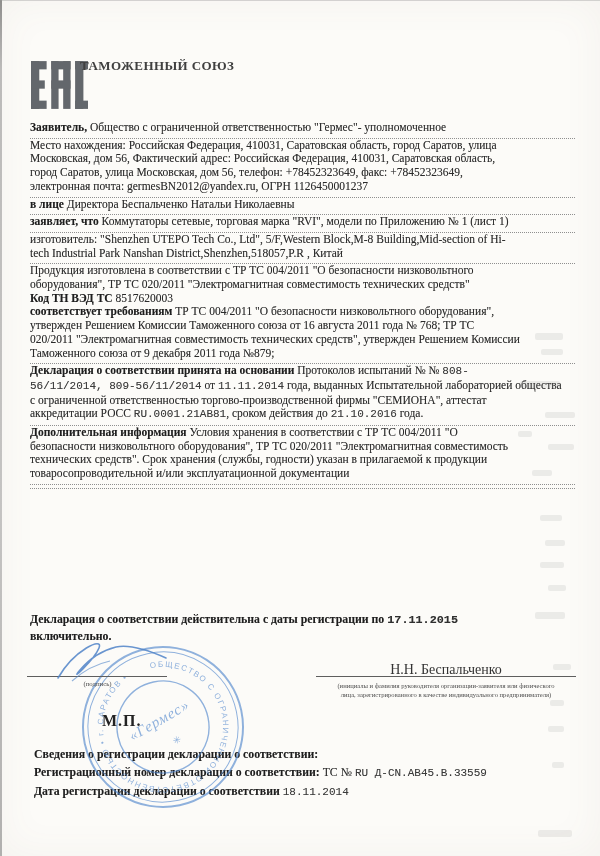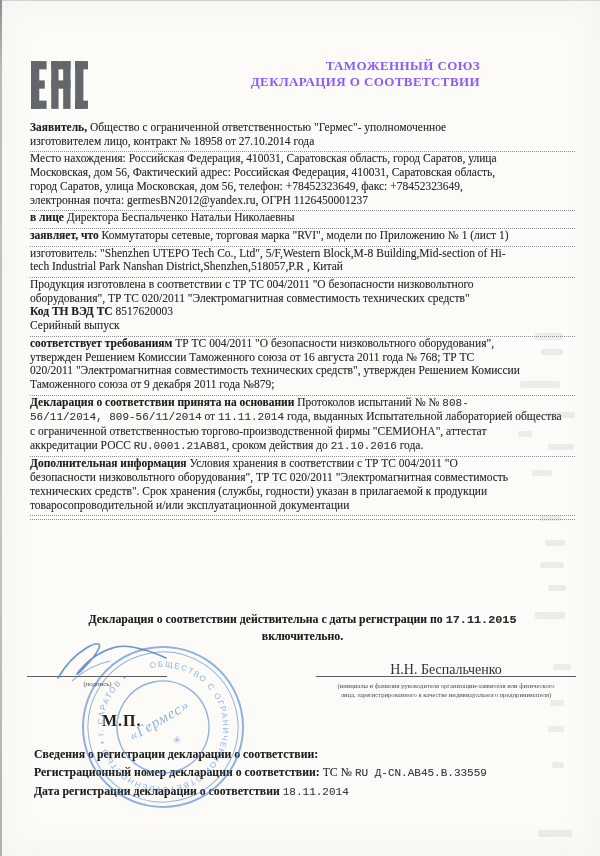--- a/index.html
+++ b/index.html
@@ -12,34 +12,34 @@
     box-shadow:inset 0 0 40px rgba(120,110,90,.06);
   }
   .scan-edge-left{position:absolute;left:0;top:0;width:2px;height:100%;
     background:linear-gradient(#3a3a3a,#8a8a8a 8%,#9a9a9a 60%,#777);opacity:.55;}
   .scan-edge-top{position:absolute;left:0;top:0;width:100%;height:1px;background:#9a9a9a;opacity:.4;}
 
   
   .logo{position:absolute;left:31px;top:60px;}
 
   
-  .title{position:absolute;left:80px;top:58px;width:400px;text-align:right;
-    font-weight:bold;font-size:13px;line-height:16px;color:#8b5cf6;letter-spacing:.4px;}
+  .title{position:absolute;left:80px;top:58px;width:400px;text-align:left;
+    font-weight:bold;font-size:13px;line-height:16px;color:#404040;letter-spacing:.4px;}
 
   
   .body{position:absolute;left:30px;top:121px;width:545px;font-size:11.5px;line-height:13.7px;}
   .field{margin-top:0;}
   .ftext{text-shadow:0 0 .5px rgba(40,40,40,.35);}
   .dot{height:2px;border-bottom:1px dotted #8f8f8f;margin-top:1px;}
   .b{font-weight:bold;color:#1e1e1e;}
   .fill{font-family:Liberation Mono, monospace;font-size:11px;color:#3a3a3a;}
 
   
   .validity{position:absolute;left:30px;top:612px;width:545px;font-weight:bold;
-    font-size:11.8px;line-height:15.5px;color:#1e1e1e;text-shadow:0 0 .5px rgba(40,40,40,.35);text-align:center;}
+    font-size:11.8px;line-height:15.5px;color:#1e1e1e;text-shadow:0 0 .5px rgba(40,40,40,.35);}
   .validity .fill{font-size:11.8px;font-weight:bold;color:#2f2f2f;}
 
   
   .sig-ink{position:absolute;left:52px;top:634px;z-index:3;}
   .sig-line{position:absolute;height:0;border-top:1px solid #5e5e5e;z-index:2;}
   .sig-line.left{left:27px;top:676px;width:140px;}
   .sig-line.right{left:316px;top:676px;width:260px;}
   .sig-caption{position:absolute;left:55px;top:680px;width:85px;text-align:center;
     font-size:6.8px;color:#4a4a4a;z-index:3;}
   .head-name{position:absolute;left:320px;top:662px;width:252px;text-align:center;
@@ -75,26 +75,25 @@
       <rect x="22" y="0" width="21" height="9"></rect>
         <rect x="22" y="21" width="21" height="9"></rect>
       <rect x="48" y="0" width="9" height="52"></rect>
         <rect x="48" y="0" width="14" height="9"></rect>
       <rect x="48" y="43" width="14" height="9"></rect>
     </g>
   </svg>
 
   <div class="title">
     <div>ТАМОЖЕННЫЙ СОЮЗ</div>
-    <div>ДЕКЛАРАЦИЯ О СООТВЕТСТВИИ</div>
   </div>
 
   <div class="body">
     <div class="field">
-      <div class="ftext"><span class="b">Заявитель,</span><span>  Общество с ограниченной ответственностью "Гермес"- уполномоченное</span><br><span>изготовителем лицо, контракт № 18958 от 27.10.2014 года</span></div>
+      <div class="ftext"><span class="b">Заявитель,</span><span>  Общество с ограниченной ответственностью "Гермес"- уполномоченное</span><br></div>
       <div class="dot"></div>
     </div>
     <div class="field">
       <div class="ftext"><span>Место нахождения: Российская Федерация, 410031, Саратовская область, город Саратов, улица</span><br><span>Московская, дом 56, Фактический адрес: Российская Федерация, 410031, Саратовская область,</span><br><span>город Саратов, улица Московская, дом 56, телефон: +78452323649, факс: +78452323649,</span><br><span>электронная почта: germesBN2012@yandex.ru, ОГРН 1126450001237</span></div>
       <div class="dot"></div>
     </div>
     <div class="field">
       <div class="ftext"><span class="b">в лице</span><span>  Директора Беспальченко Натальи Николаевны</span></div>
       <div class="dot"></div>
     </div>
@@ -104,24 +103,20 @@
     </div>
     <div class="field">
       <div class="ftext"><span>изготовитель:   "Shenzhen UTEPO Tech Co., Ltd", 5/F,Western Block,M-8 Building,Mid-section of Hi-</span><br><span>tech Industrial Park   Nanshan District,Shenzhen,518057,P.R , Китай</span></div>
       <div class="dot"></div>
     </div>
     <div class="field">
       <div class="ftext"><span>Продукция изготовлена в соответствии с   ТР ТС 004/2011 "О безопасности низковольтного</span><br><span>оборудования", ТР ТС 020/2011 "Электромагнитная совместимость технических средств"</span></div>
     </div>
     <div class="field">
       <div class="ftext"><span class="b">Код ТН ВЭД ТС</span><span>   8517620003</span></div>
-    </div>
-    <div class="field">
-      <div class="ftext"><span>Серийный выпуск</span></div>
-      <div class="dot"></div>
     </div>
     <div class="field">
       <div class="ftext"><span class="b">соответствует требованиям</span><span>  ТР ТС 004/2011 "О безопасности низковольтного оборудования",</span><br><span>утвержден Решением Комиссии Таможенного союза от 16 августа 2011 года № 768; ТР ТС</span><br><span>020/2011 "Электромагнитная совместимость технических средств", утвержден Решением Комиссии</span><br><span>Таможенного союза от 9 декабря 2011 года №879;</span></div>
       <div class="dot"></div>
     </div>
     <div class="field">
       <div class="ftext"><span class="b">Декларация о соответствии принята на основании</span><span>  Протоколов испытаний № № </span><span class="fill">808-</span><br><span class="fill">56/11/2014, 809-56/11/2014</span><span> от </span><span class="fill">11.11.2014</span><span> года, выданных Испытательной лабораторией общества</span><br><span>с ограниченной ответственностью торгово-производственной фирмы "СЕМИОНА", аттестат</span><br><span>аккредитации РОСС </span><span class="fill">RU.0001.21АВ81</span><span>, сроком действия до </span><span class="fill">21.10.2016</span><span> года.</span></div>
       <div class="dot"></div>
     </div>
     <div class="field">

